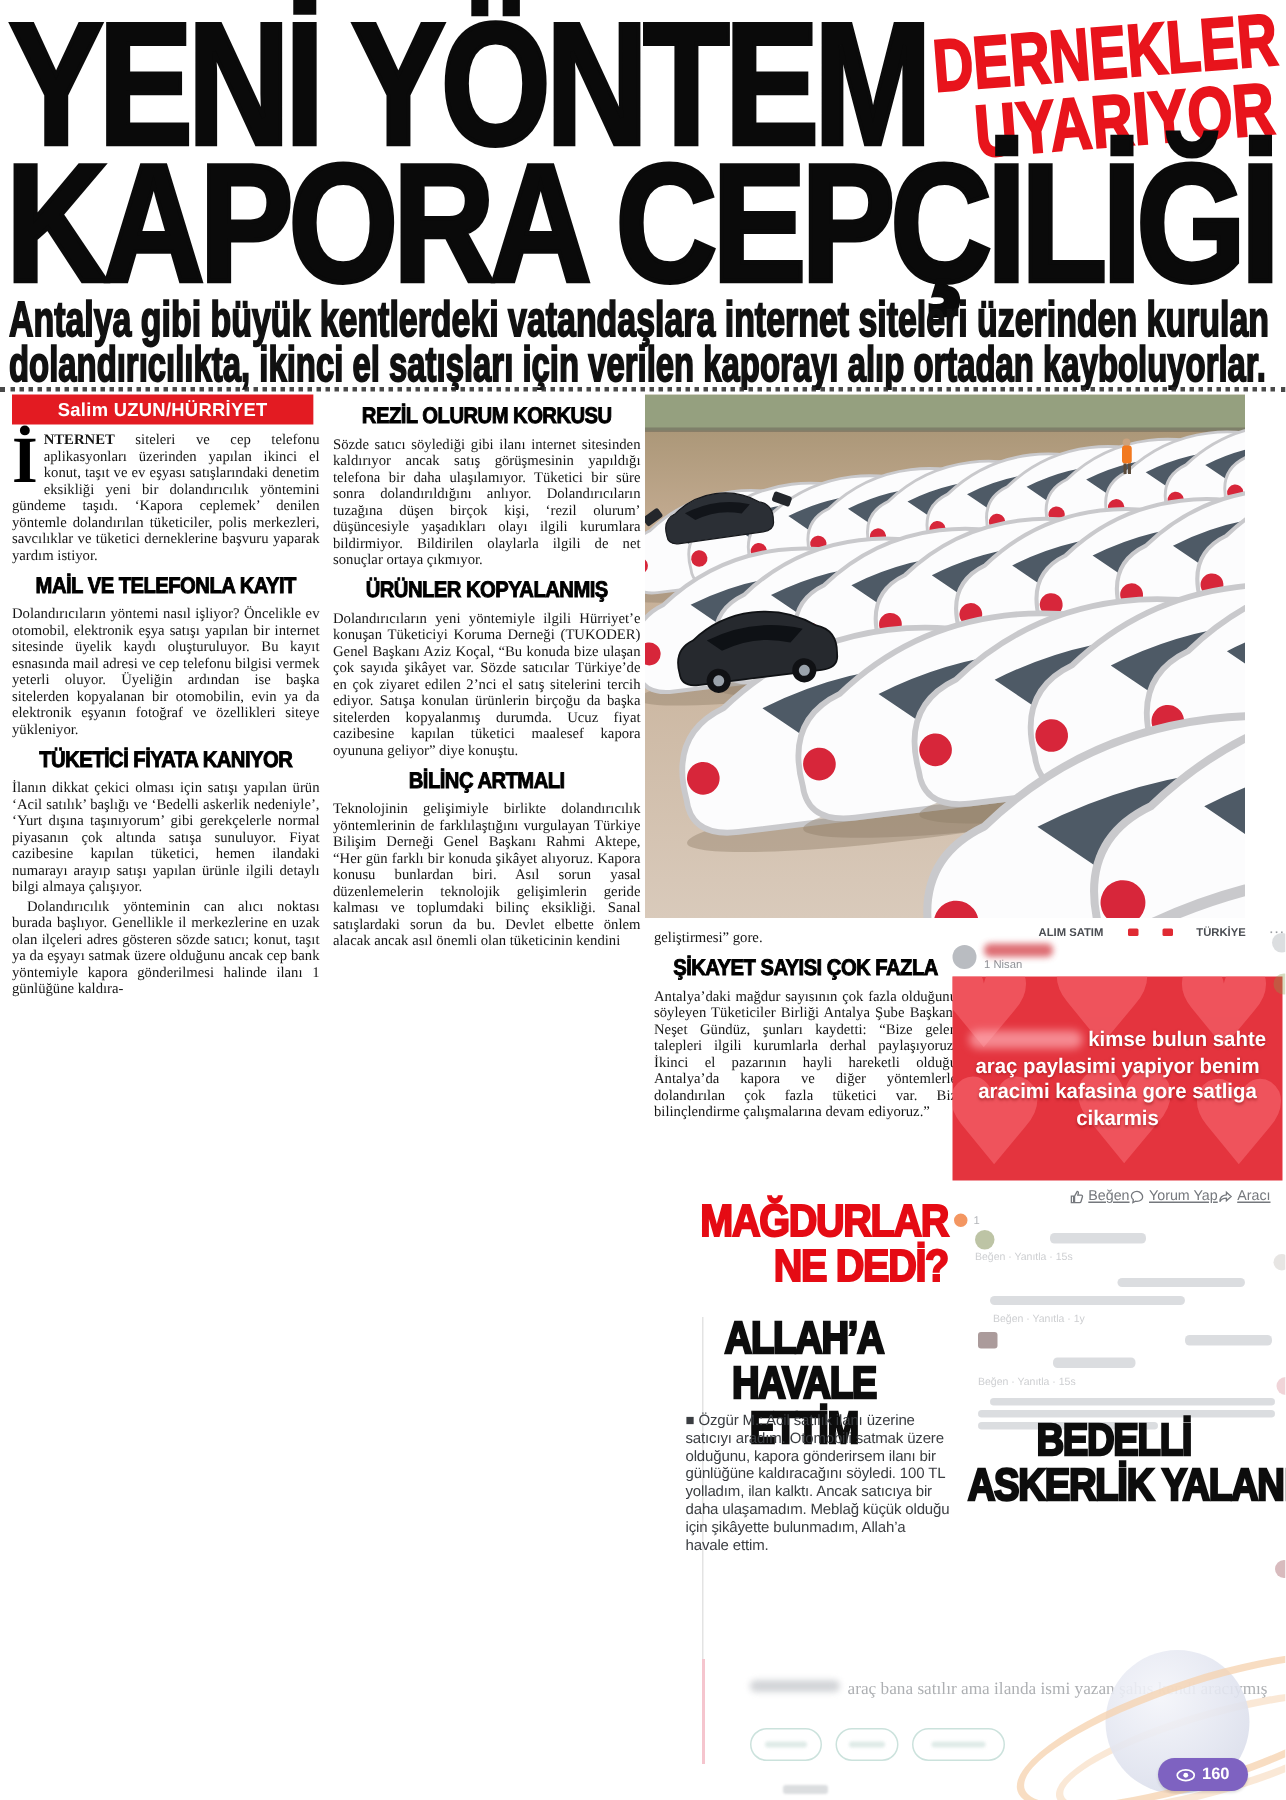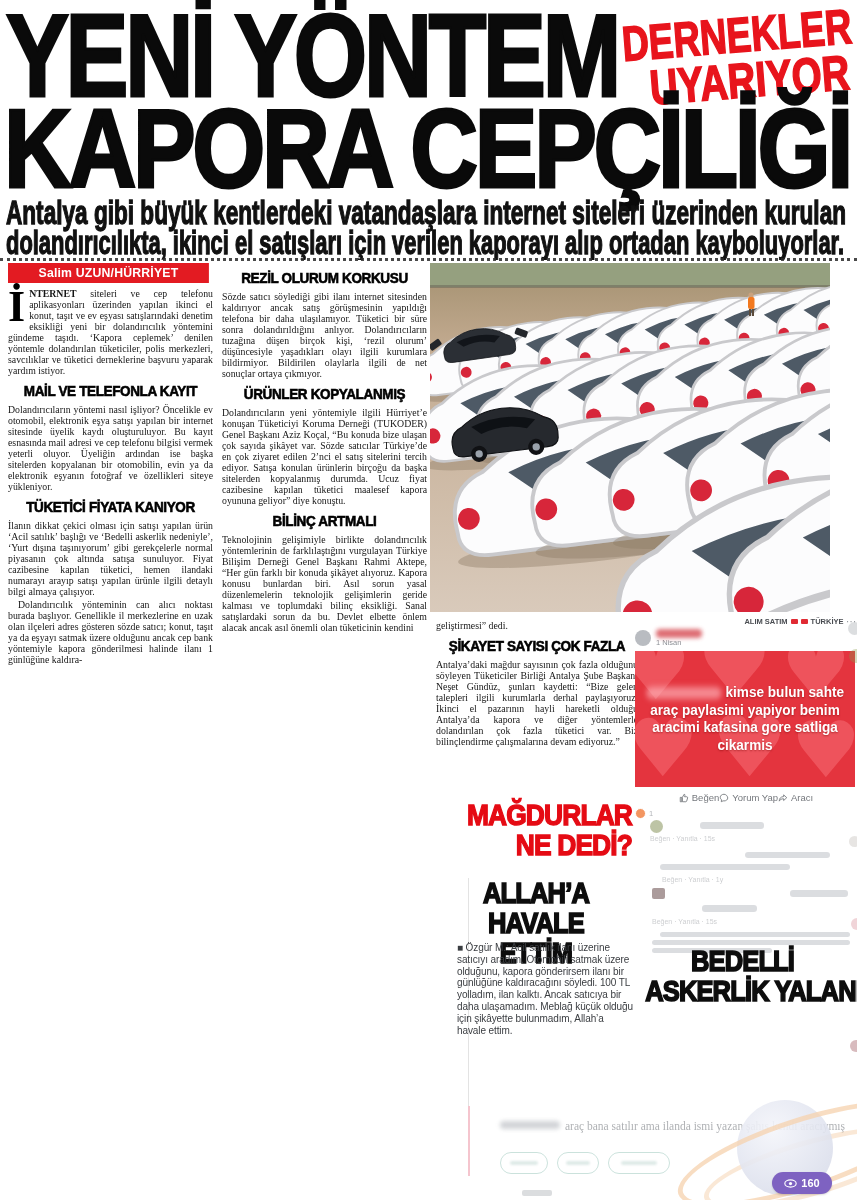--- a/index.html
+++ b/index.html
@@ -25,40 +25,40 @@
   .dropcap{float:left;font:bold 44px/33px "Liberation Serif",serif;padding:2px 4px 0 0;color:#000;}
   .subhead{font:bold 15px/18px "Liberation Sans",sans-serif;text-align:center;color:#000;
            -webkit-text-stroke:.6px #000;letter-spacing:-.4px;margin:6px 0 4px 0;
            transform:scaleX(.9);transform-origin:center;white-space:nowrap;}
 
   
   #photo{left:430px;top:263px;width:400px;height:349px;}
 
   
   #fb-post{left:635px;top:616px;width:222px;}
-  #fb-grouprow{display:flex;justify-content:flex-end;align-items:center;gap:3px;
+  #fb-grouprow{display:flex;justify-content:flex-end;align-items:center;gap:16px;
                font:bold 7.5px "Liberation Sans",sans-serif;color:#4a4d52;height:10px;margin-bottom:2px;}
   .flag{width:7px;height:5px;background:#e02a33;border-radius:1px;display:inline-block;}
   .dots3{color:#9a9da2;letter-spacing:1px;font-weight:bold;}
   .dots3::before{content:"···";}
   #fb-head{display:flex;align-items:center;gap:5px;height:20px;}
   #fb-avatar{width:16px;height:16px;border-radius:50%;background:#b9bcc1;}
   #fb-nameblur{width:46px;height:9px;border-radius:4px;background:#d64b52;filter:blur(2px);opacity:.8;}
   #fb-time{font:7.5px "Liberation Sans",sans-serif;color:#8d9096;}
   #fb-image{position:relative;width:220px;height:136px;margin-top:3px;background:#e4343e;overflow:hidden;}
   .heart{position:absolute;color:#f76e76;opacity:.55;font-family:"DejaVu Sans",sans-serif;line-height:1;}
   .heart::before{content:"♥";}
   #fb-imgtext{position:absolute;left:0;top:0;width:100%;height:100%;display:flex;flex-direction:column;
               justify-content:center;align-items:center;color:#fff;
               font:bold 14px/17.5px "Liberation Sans",sans-serif;text-align:center;
               text-shadow:0 1px 2px rgba(120,0,0,.5);transform:scaleX(.97);}
   #name-blur-patch{display:inline-block;width:78px;height:12px;border-radius:6px;vertical-align:-2px;
                    background:rgba(255,185,190,.65);filter:blur(3px);margin-right:4px;}
-  #fb-actions{display:flex;justify-content:center;padding:5px 10px 0 10px;
-              font:9.5px "Liberation Sans",sans-serif;color:#75787d;}
+  #fb-actions{display:flex;justify-content:flex-end;padding:5px 10px 0 10px;
+              font:9.5px "Liberation Sans",sans-serif;color:#75787d;text-decoration:underline;}
   .fb-act{display:flex;align-items:center;gap:3px;}
   #fb-react{margin-top:5px;display:flex;align-items:center;gap:3px;opacity:.75;}
   #fb-react .rx{width:9px;height:9px;border-radius:50%;background:#f0732d;border:1px solid #fff;}
   #fb-react .rn{font:7.5px "Liberation Sans",sans-serif;color:#9a9da2;}
 
   
   .faint{opacity:.5;filter:blur(.4px);}
   .bar{background:#b9bcc2;border-radius:3px;position:absolute;}
   .meta{position:absolute;font:7px "Liberation Sans",sans-serif;color:#9a9da2;white-space:nowrap;}
   .mini-avatar{position:absolute;border-radius:50%;}
@@ -212,21 +212,21 @@
       <g transform="translate(318,30)">
         <circle cx="3" cy="2" r="2.6" fill="#caa27e"></circle>
         <rect x="0" y="4" width="6.5" height="12" rx="2" fill="#f2791f"></rect>
         <rect x="1" y="16" width="2" height="7" fill="#5a4a3a"></rect>
           <rect x="4" y="16" width="2" height="7" fill="#5a4a3a"></rect>
       </g>
     </svg>
   </div>
 
   <div class="abs col" style="left:436px;top:620px;width:202px;">
-    <p class="noind">geliştirmesi” dedi.</p>
+    <p class="noind">geliştirmesi” gore.</p>
     <div class="subhead">ŞİKAYET SAYISI ÇOK FAZLA</div>
     <p class="noind">Antalya’daki mağdur sayısının çok fazla olduğunu söyleyen Tüketiciler Birliği Antalya Şube Başkanı Neşet Gündüz, şunları kaydetti: “Bize gelen talepleri ilgili kurumlarla derhal paylaşıyoruz. İkinci el pazarının hayli hareketli olduğu Antalya’da kapora ve diğer yöntemlerle dolandırılan çok fazla tüketici var. Biz bilinçlendirme çalışmalarına devam ediyoruz.”</p>
   </div>
 
   <div class="abs" id="fb-post">
     <div id="fb-grouprow">
       <span>ALIM SATIM</span>
       <span class="flag"></span>
       <span class="flag"></span>
       <span>TÜRKİYE</span>

